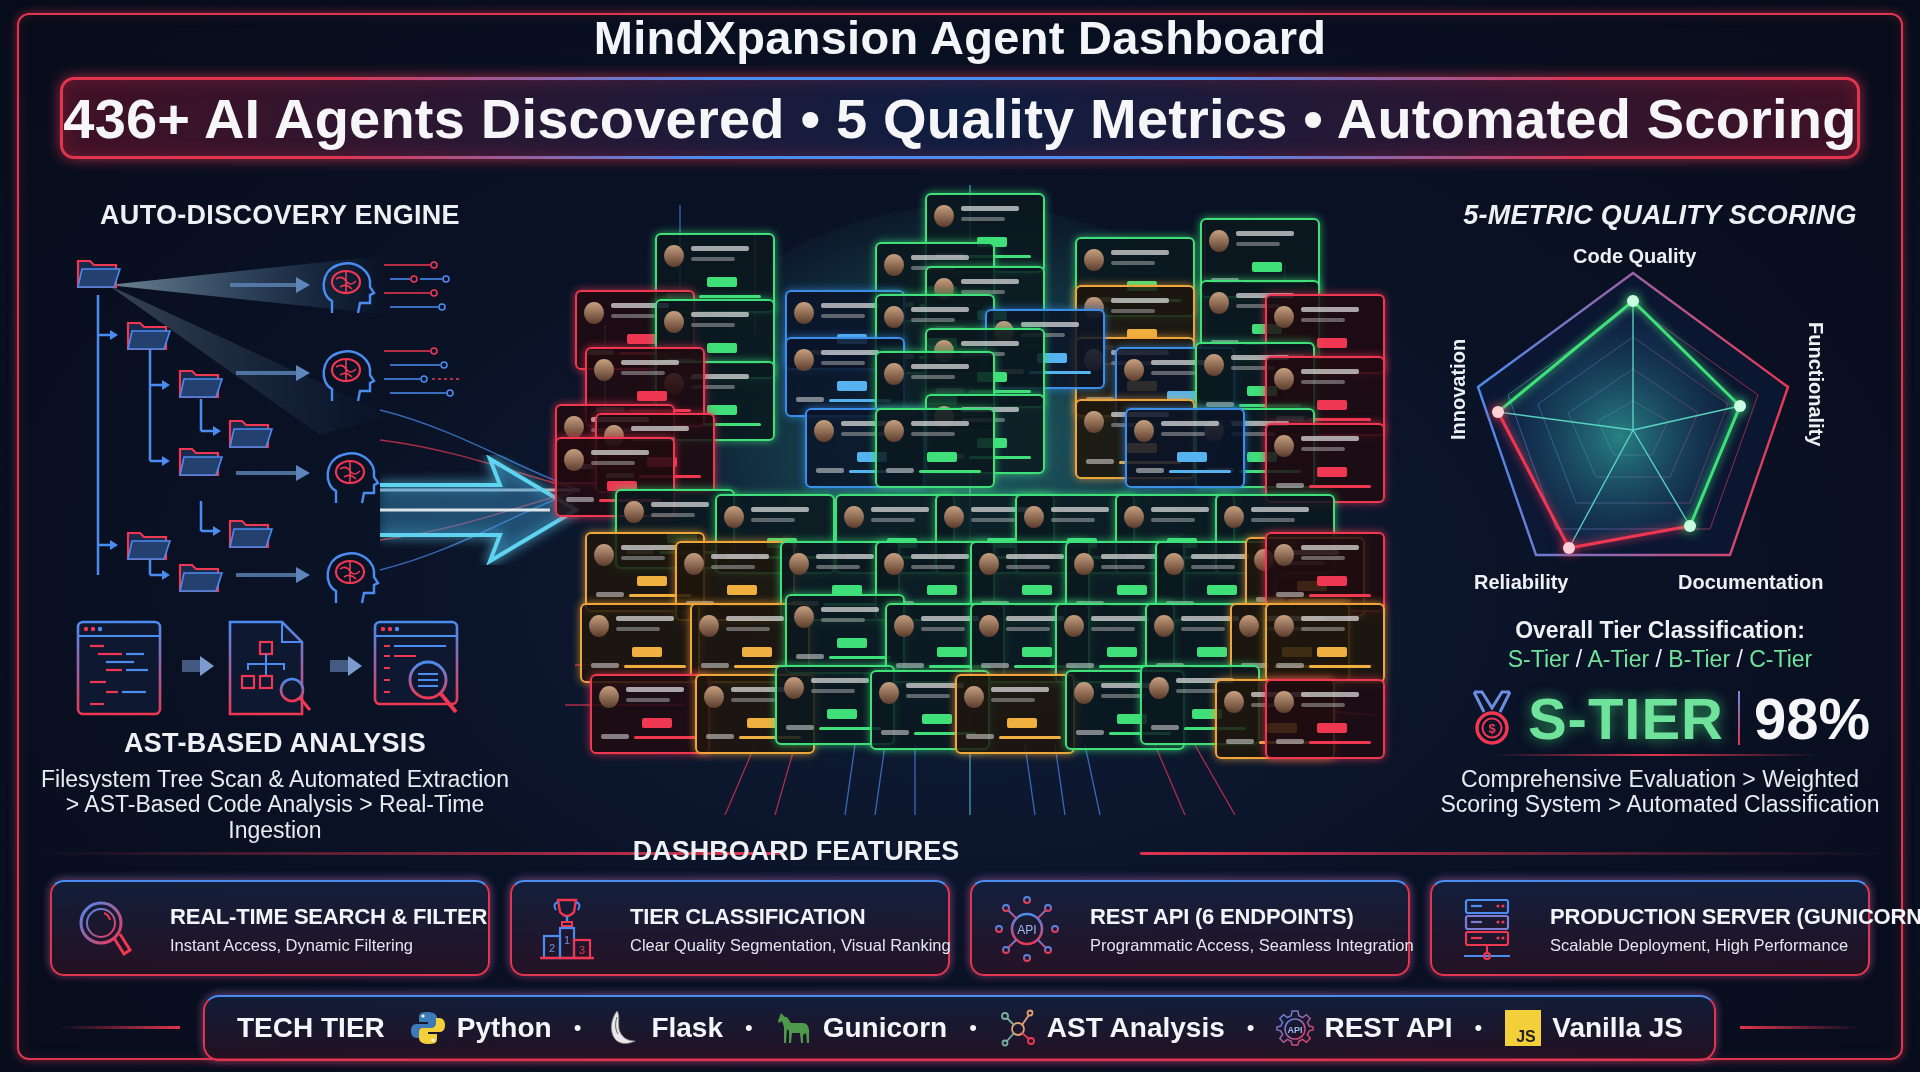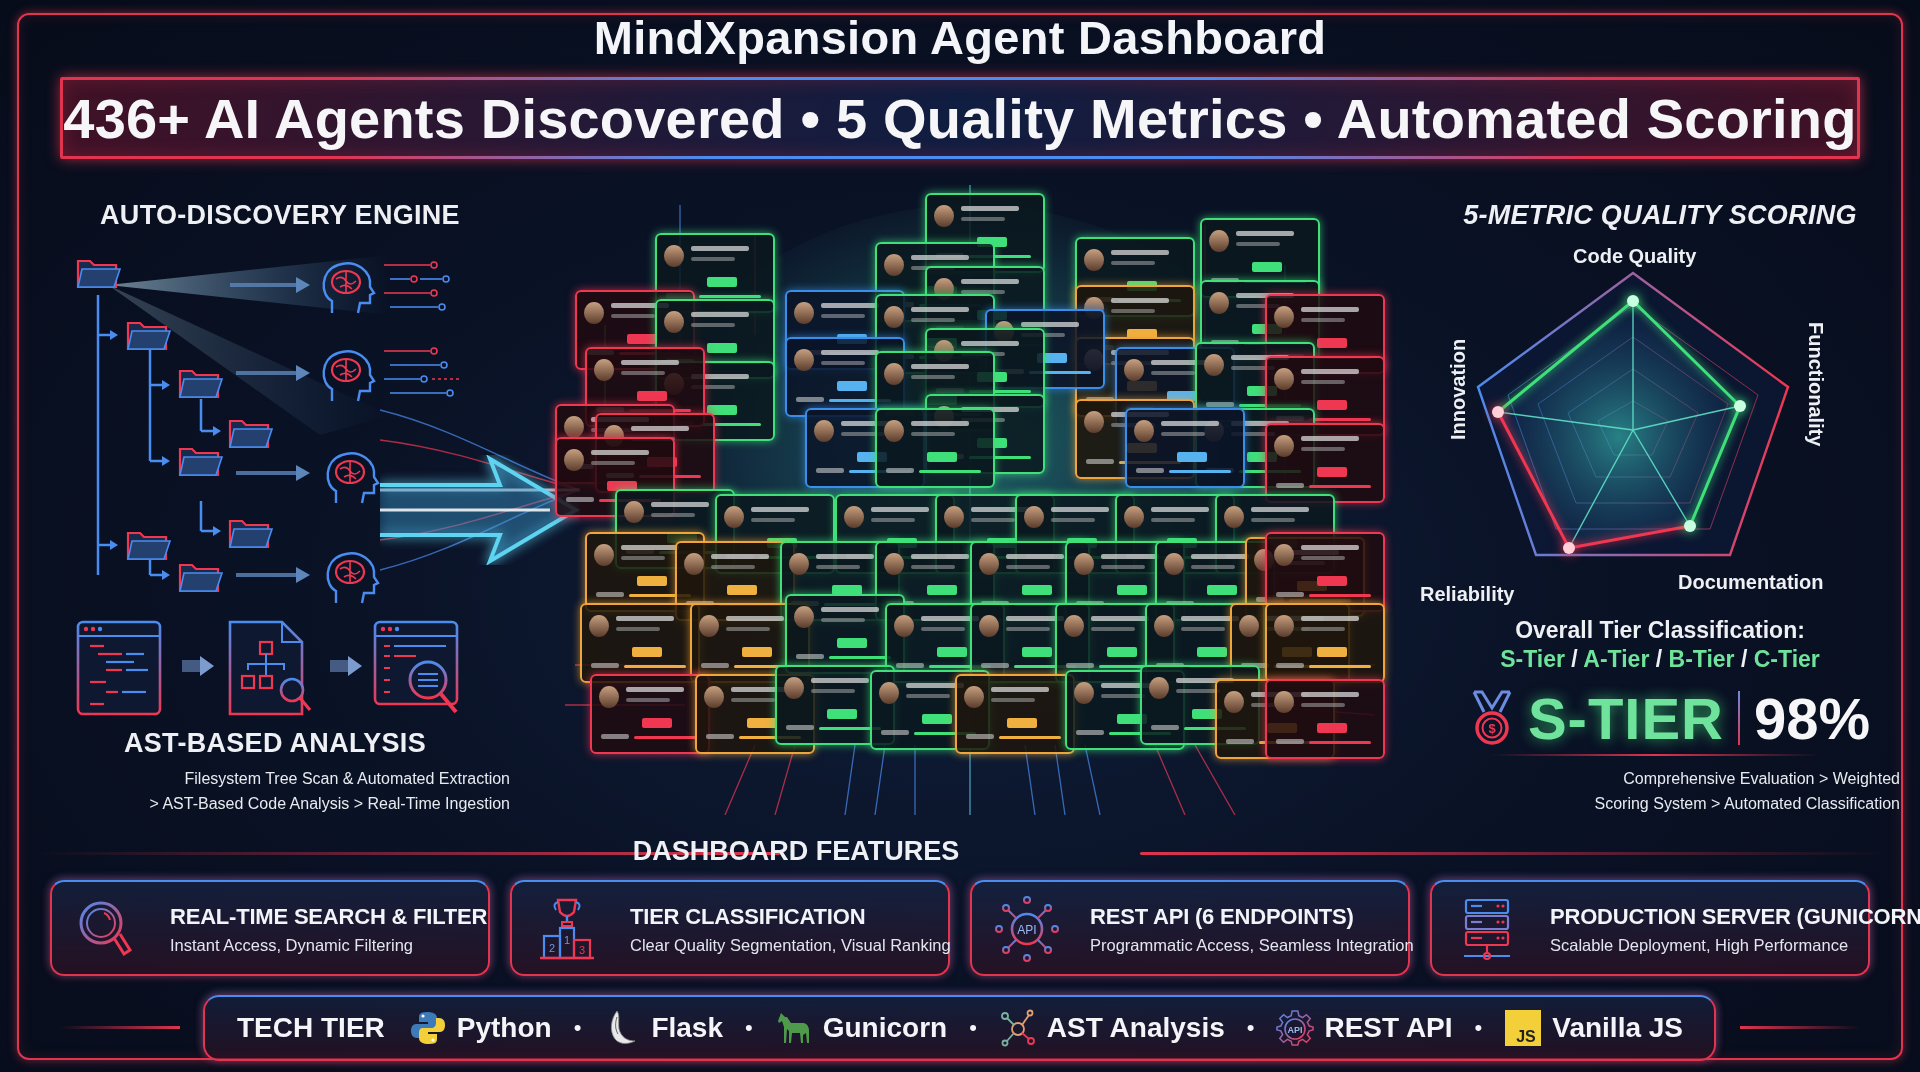--- a/index.html
+++ b/index.html
@@ -14,41 +14,41 @@
     position: absolute; left: 17px; top: 13px; width: 1886px; height: 1047px;
     border: 2px solid #e0344f; border-radius: 12px;
     box-shadow: 0 0 10px rgba(224,52,79,0.55), inset 0 0 14px rgba(224,52,79,0.15);
   }
   .main-title {
     position: absolute; left: 0; width: 1920px; top: 10px; text-align: center;
     font-size: 47px; font-weight: bold; letter-spacing: 0.3px; color: #f4f5f8;
   }
   .banner {
     position: absolute; left: 60px; top: 77px; width: 1800px; height: 82px;
-    border: 3px solid #e0344f; border-radius: 2px;
+    border: 3px solid #e0344f; border-radius: 14px;
     background: linear-gradient(90deg, rgba(110,20,45,0.55) 0%, rgba(20,40,90,0.55) 50%, rgba(110,20,45,0.55) 100%);
     box-shadow: 0 0 14px rgba(224,52,79,0.7), inset 0 0 18px rgba(224,52,79,0.25);
     display: flex; align-items: center; justify-content: center;
   }
   .banner::before {
     content: ""; position: absolute; left: 15%; right: 15%; top: -3px; height: 3px;
     background: linear-gradient(90deg, rgba(224,52,79,0), #4a8cf0 30%, #4a8cf0 70%, rgba(224,52,79,0));
   }
   .banner::after {
     content: ""; position: absolute; left: 15%; right: 15%; bottom: -3px; height: 3px;
     background: linear-gradient(90deg, rgba(224,52,79,0), #4a8cf0 30%, #4a8cf0 70%, rgba(224,52,79,0));
   }
   .banner-text { font-size: 56px; font-weight: bold; color: #f6f6f8; letter-spacing: 0.2px; white-space: nowrap; }
 
   .section-heading { position: absolute; font-size: 27px; font-weight: bold; color: #eef0f4; letter-spacing: 0.3px; text-align: center; }
 
   
   .tree { position: absolute; left: 60px; top: 245px; width: 520px; height: 360px; }
   .analysis-row { position: absolute; left: 70px; top: 618px; width: 420px; height: 100px; }
-  .sub-text { position: absolute; font-size: 16px; color: #e8ebf0; text-align: right; line-height: 26px; }
+  .sub-text { position: absolute; font-size: 23px; color: #e8ebf0; text-align: center; line-height: 26px; }
 
   
   .center-area { position: absolute; left: 555px; top: 185px; width: 830px; height: 630px; }
   .agent-card {
     position: absolute; width: 120px; height: 80px; border-radius: 6px; border: 2px solid;
     background: rgba(10, 25, 30, 0.85);
     padding: 7px;
   }
   .agent-card .av { position: absolute; left: 7px; top: 10px; width: 20px; height: 22px; border-radius: 50%; background: linear-gradient(180deg, #c7a080, #5b3c2c); }
   .agent-card .l1 { position: absolute; left: 34px; top: 11px; width: 58px; height: 5px; background: rgba(230,230,230,0.7); border-radius: 2px; }
@@ -64,21 +64,21 @@
   .card-red .sc, .card-red .bar { background: #ef3752; }
   .card-blue { border-color: #3b8ee8; box-shadow: 0 0 9px rgba(59,142,232,0.7); background: rgba(10,20,40,0.85); }
   .card-blue .sc, .card-blue .bar { background: #56b3f0; }
 
   .big-arrow { position: absolute; left: 380px; top: 455px; }
 
   
   .radar { position: absolute; left: 1470px; top: 255px; width: 330px; height: 310px; }
   .axis-label { position: absolute; font-size: 20px; font-weight: bold; color: #eef0f4; white-space: nowrap; }
   .tier-title { position: absolute; left: 1420px; width: 480px; top: 617px; text-align: center; font-size: 23px; font-weight: bold; color: #eef0f4; }
-  .tier-list { position: absolute; left: 1420px; width: 480px; top: 646px; text-align: center; font-size: 23px; font-weight: bold; color: #6fe39b; }
+  .tier-list { position: absolute; left: 1420px; width: 480px; top: 646px; text-align: center; font-size: 23px; font-weight: normal; color: #6fe39b; }
   .tier-list .sep { color: #eef0f4; }
   .tier-result { position: absolute; left: 1440px; top: 678px; width: 460px; height: 80px; display: flex; align-items: center; justify-content: center; gap: 14px; }
   .tier-badge { font-size: 58px; font-weight: bold; color: #6fe39b; text-shadow: 0 0 14px rgba(63,224,122,0.65); letter-spacing: 1px; }
   .tier-divider { width: 2px; height: 54px; background: linear-gradient(180deg, #6c8ce0, #e0344f); }
   .tier-pct { font-size: 58px; font-weight: bold; color: #f6f6f8; }
   .tier-underline { position: absolute; left: 1490px; top: 754px; width: 330px; height: 2px; background: linear-gradient(90deg, rgba(224,52,79,0), #e0344f 50%, rgba(224,52,79,0)); }
 
   
   .features-heading { position: absolute; left: 0; width: 1592px; top: 836px; text-align: center; font-size: 27px; font-weight: bold; color: #eef0f4; }
   .divider-line { position: absolute; top: 852px; height: 3px; border-radius: 2px; }
@@ -850,21 +850,21 @@
       <span class="l3"></span>
       <span class="bar"></span>
     </div>
   </div>
 
 <div class="section-heading" style="left:1420px; width:480px; top:200px;font-style:italic;">5-METRIC QUALITY SCORING</div>
 
 <div class="axis-label" style="left:1573px; top:245px;">Code Quality</div>
 <div class="axis-label" style="left:1752px; top:370px; transform: rotate(90deg); transform-origin: left top; left:1827px; top:322px;">Functionality</div>
 <div class="axis-label" style="left:1678px; top:571px;">Documentation</div>
-<div class="axis-label" style="left:1420px; top:571px;margin-top:12px;">Reliability</div>
+<div class="axis-label" style="left:1474px; top:571px;">Reliability</div>
 <div class="axis-label" style="transform: rotate(-90deg); transform-origin: left top; left:1447px; top:440px;">Innovation</div>
 
 <svg class="radar" viewBox="0 0 330 310">
   <defs>
     <radialGradient id="rfill" cx="0.5" cy="0.55" r="0.55">
       <stop offset="0" stop-color="#3fd8c8" stop-opacity="0.55"></stop>
       <stop offset="1" stop-color="#1a3a7a" stop-opacity="0.15"></stop>
     </radialGradient>
     <linearGradient id="rstroke" x1="0" y1="0" x2="1" y2="0">
       <stop offset="0" stop-color="#4a8cf0"></stop>

